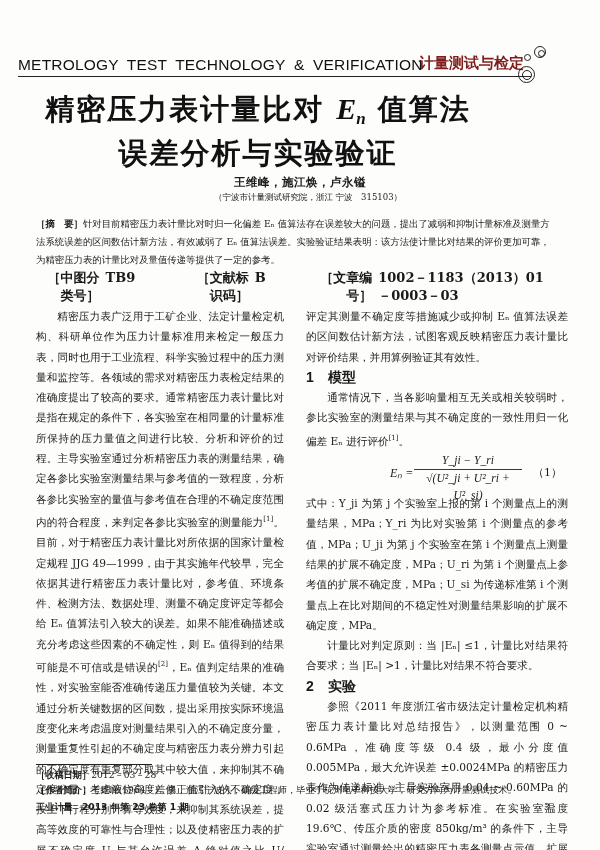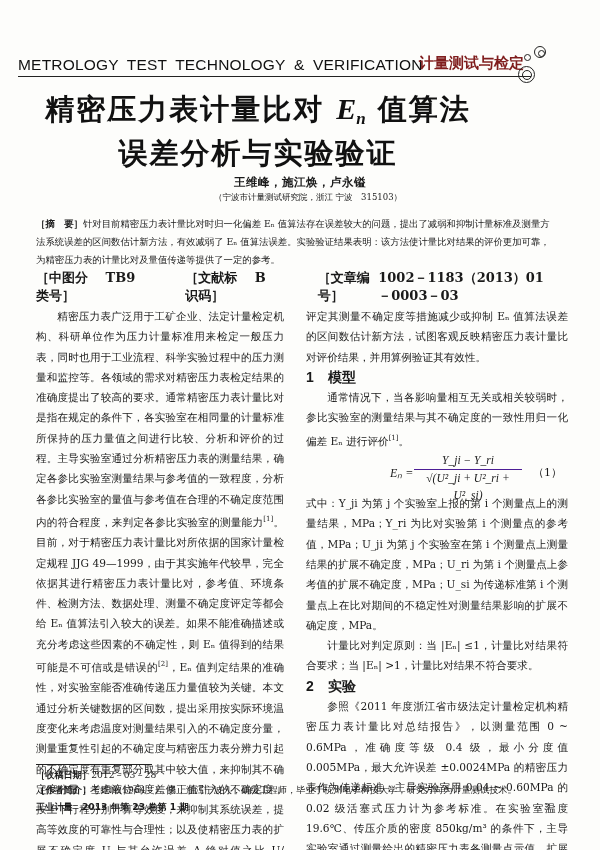--- a/index.html
+++ b/index.html
@@ -20,21 +20,21 @@
 
   .title { position: absolute; left: 0; width: 516px; text-align: center; font-family: "DejaVu Sans", sans-serif; font-weight: bold; font-size: 29px; letter-spacing: 2px; color: #111; }
   .title.l1 { top: 90px; }
   .title.l2 { top: 134px; }
   .title .en { font-family: "Liberation Serif", serif; font-style: italic; font-weight: bold; font-size: 30px; letter-spacing: 0; }
   .title .en sub { font-size: 17px; vertical-align: -5px; }
   .authors { position: absolute; left: 0; width: 600px; top: 175px; text-align: center; font-family: "DejaVu Sans", sans-serif; font-weight: bold; font-size: 11.5px; letter-spacing: 0.5px; }
   .affil { position: absolute; left: 8px; width: 600px; top: 192px; text-align: center; font-size: 8.5px; }
 
   .abstract { position: absolute; left: 36px; top: 215px; width: 520px; font-size: 9.4px; line-height: 18px; }
-  .abstract .tag { font-family: "DejaVu Sans", sans-serif; font-weight: bold; }
+  .abstract .tag { font-family: "DejaVu Sans", sans-serif; font-weight: bold; text-align: right; }
   .meta-row { display: flex; font-size: 13px; }
   .meta-row span { margin-right: 6px; }
   .meta-row .gap1 { margin-left: 44px; }
   .meta-row .gap2 { margin-left: 46px; }
 
   .col { position: absolute; font-size: 10.6px; line-height: 20.3px; text-align: justify; }
   .col.left { left: 36px; top: 306px; width: 248px; }
   .col.right { left: 306px; top: 306px; width: 262px; }
   .col p { text-indent: 2em; }
   .col p.ni { text-indent: 0; }

